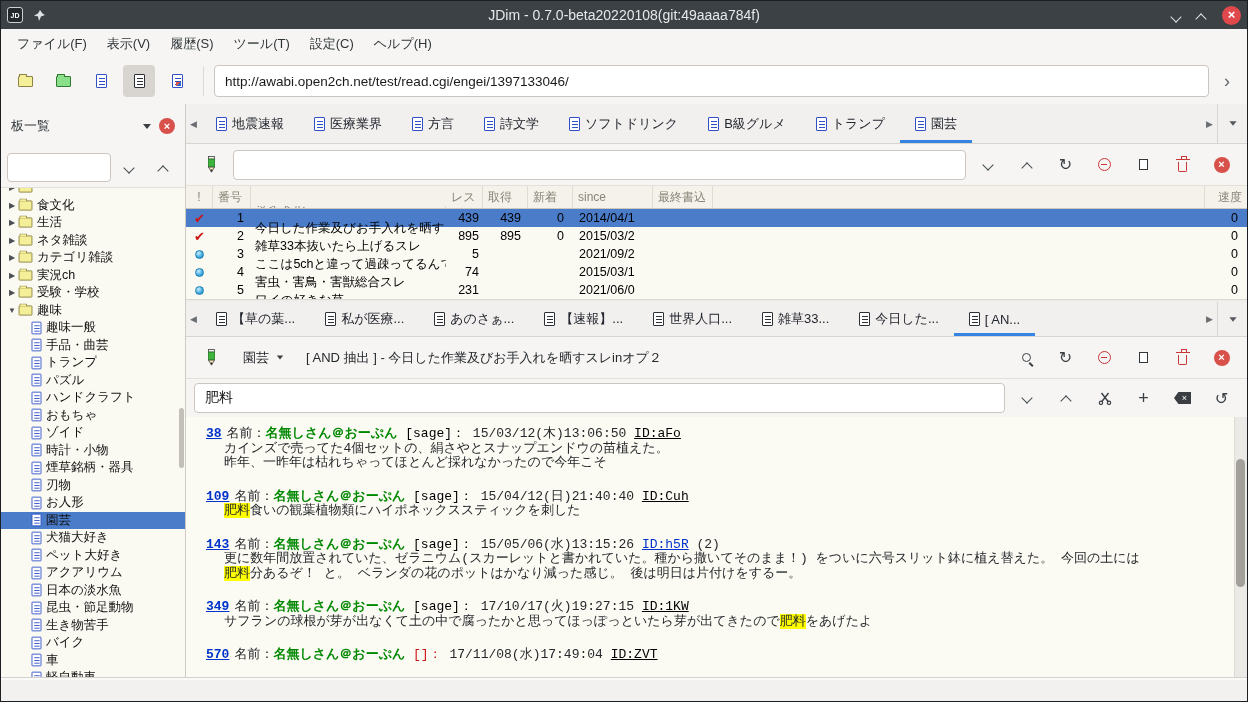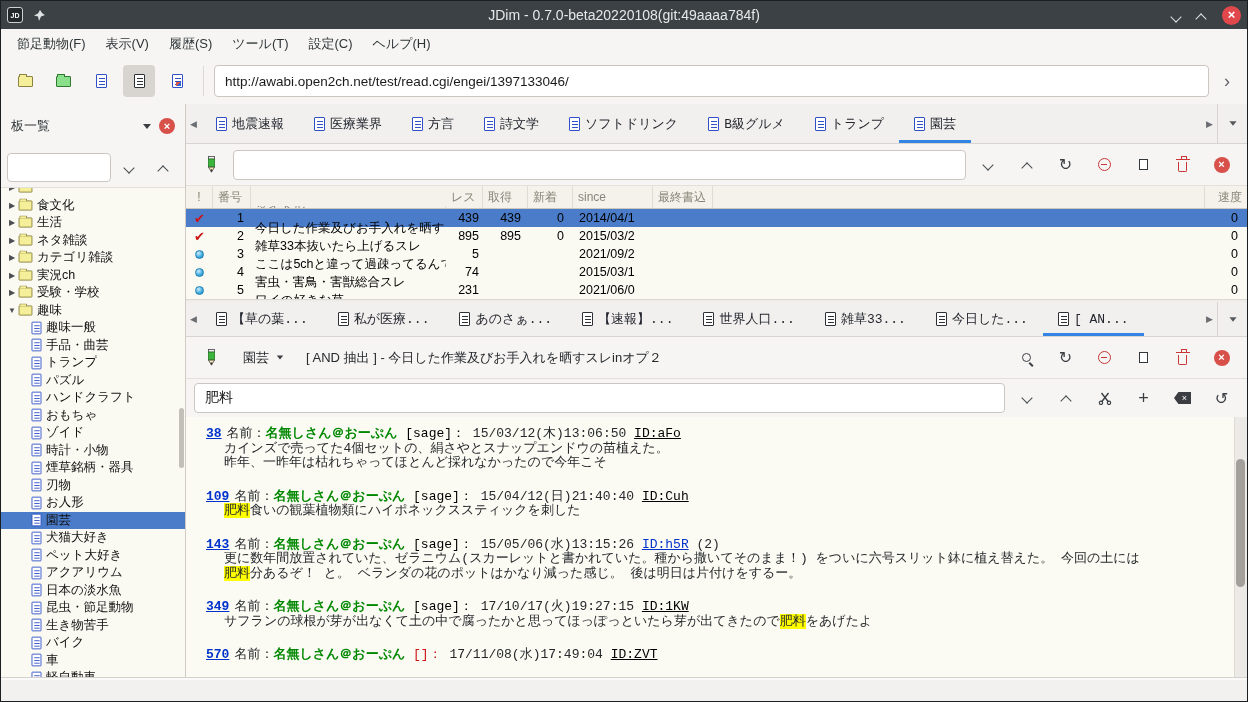--- a/index.html
+++ b/index.html
@@ -80,21 +80,21 @@
   .tree-row .tree-indent { width:30px; flex:0 0 auto; }
   .tree-row .doc-icon { transform:scale(.9); margin-right:4px; }
   .tree-row.selected { background:#4a7cc9; }
   .tree-label { overflow:hidden; }
   .sb-scrollthumb { position:absolute; right:1px; top:45%; width:5px; height:60px; border-radius:3px; background:#c3c0ba; }
 
   
   .tabbar { display:flex; align-items:stretch; background:#f2f0ee; border-bottom:1px solid #d8d4cf; flex:0 0 auto; }
   .tabbar.board { height:40px; }
   .tabbar.thread { height:35px; }
-  .tabs-strip { flex:1; display:flex; overflow:hidden;font-family:Liberation Mono, monospace; }
+  .tabs-strip { flex:1; display:flex; overflow:hidden; }
   .tab { display:flex; align-items:center; gap:5px; padding:0 15px; font-size:13px; white-space:nowrap; flex:0 0 auto; position:relative; color:#23262e; }
   .tab.active { box-shadow:inset 0 -3px 0 #3584e4; }
   .tabbar-menu { width:30px; border-left:1px solid #d8d4cf; display:flex; align-items:center; justify-content:center; }
   .tabbar-menu .tri-down { border-top-color:#55595d; transform:scale(.9); }
 
   
   .pane-toolbar { height:42px; display:flex; align-items:center; background:#f6f5f4; padding:0 8px; gap:4px; flex:0 0 auto; border-bottom:1px solid #e3e0da; }
   .pane-toolbar .entry { flex:1; height:30px; }
   .btn-sm { width:35px; height:30px; display:flex; align-items:center; justify-content:center; }
   .board-drop { display:flex; align-items:center; gap:7px; padding:0 10px; height:30px; font-size:13px; color:#26292c; }
@@ -158,21 +158,21 @@
     </div>
     <div class="tb-title">JDim - 0.7.0-beta20220108(git:49aaaa784f)</div>
     <div class="tb-right">
       <span class="win-chev"></span>
       <span class="win-chev up"></span>
       <span class="win-close">×</span>
     </div>
   </div>
 
   <div class="menubar">
-      <div class="menu-item">節足動物(F)</div>
+      <div class="menu-item">ファイル(F)</div>
       <div class="menu-item">表示(V)</div>
       <div class="menu-item">履歴(S)</div>
       <div class="menu-item">ツール(T)</div>
       <div class="menu-item">設定(C)</div>
       <div class="menu-item">ヘルプ(H)</div>
     </div>
 
   <div class="toolbar">
     <div class="tool-btn">
         <span class="folder-icon"></span>

